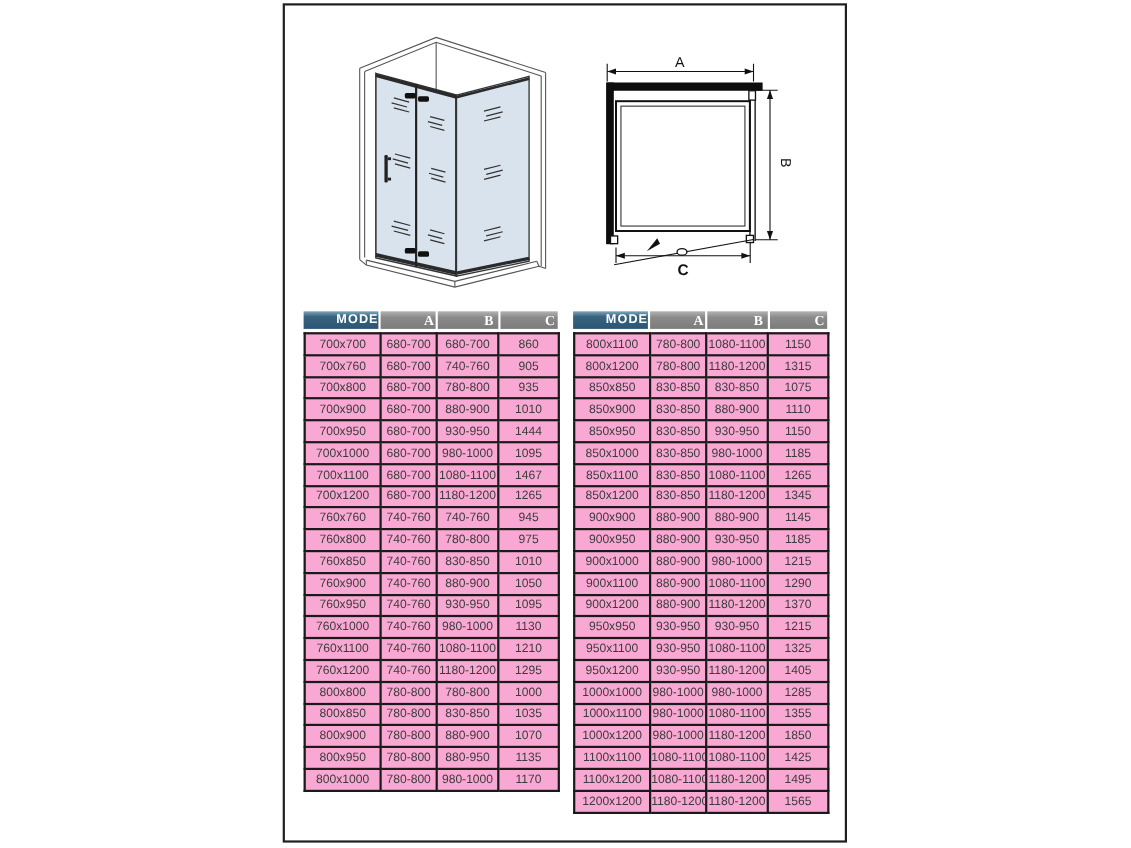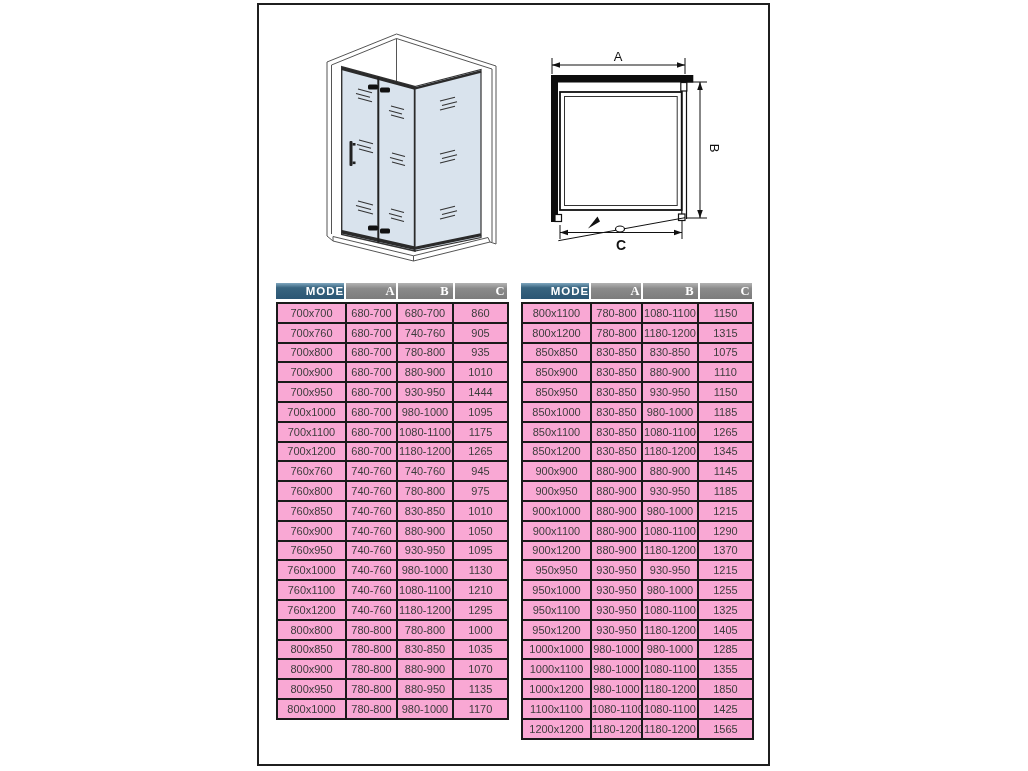--- a/index.html
+++ b/index.html
@@ -209,21 +209,21 @@
           <tr>
             <td>700x1000</td>
             <td>680-700</td>
             <td>980-1000</td>
             <td>1095</td>
           </tr>
           <tr>
             <td>700x1100</td>
             <td>680-700</td>
             <td>1080-1100</td>
-            <td>1175</td>
+            <td>1467</td>
           </tr>
           <tr>
             <td>700x1200</td>
             <td>680-700</td>
             <td>1180-1200</td>
             <td>1265</td>
           </tr>
           <tr>
             <td>760x760</td>
             <td>740-760</td>
@@ -399,26 +399,20 @@
             <td>1180-1200</td>
             <td>1370</td>
           </tr>
           <tr>
             <td>950x950</td>
             <td>930-950</td>
             <td>930-950</td>
             <td>1215</td>
           </tr>
           <tr>
-            <td>950x1000</td>
-            <td>930-950</td>
-            <td>980-1000</td>
-            <td>1255</td>
-          </tr>
-          <tr>
             <td>950x1100</td>
             <td>930-950</td>
             <td>1080-1100</td>
             <td>1325</td>
           </tr>
           <tr>
             <td>950x1200</td>
             <td>930-950</td>
             <td>1180-1200</td>
             <td>1405</td>
@@ -439,20 +433,26 @@
             <td>1000x1200</td>
             <td>980-1000</td>
             <td>1180-1200</td>
             <td>1850</td>
           </tr>
           <tr>
             <td>1100x1100</td>
             <td>1080-1100</td>
             <td>1080-1100</td>
             <td>1425</td>
+          </tr>
+          <tr>
+            <td>1100x1200</td>
+            <td>1080-1100</td>
+            <td>1180-1200</td>
+            <td>1495</td>
           </tr>
           <tr>
             <td>1200x1200</td>
             <td>1180-1200</td>
             <td>1180-1200</td>
             <td>1565</td>
           </tr>
         </tbody>
     </table>
   </div>

